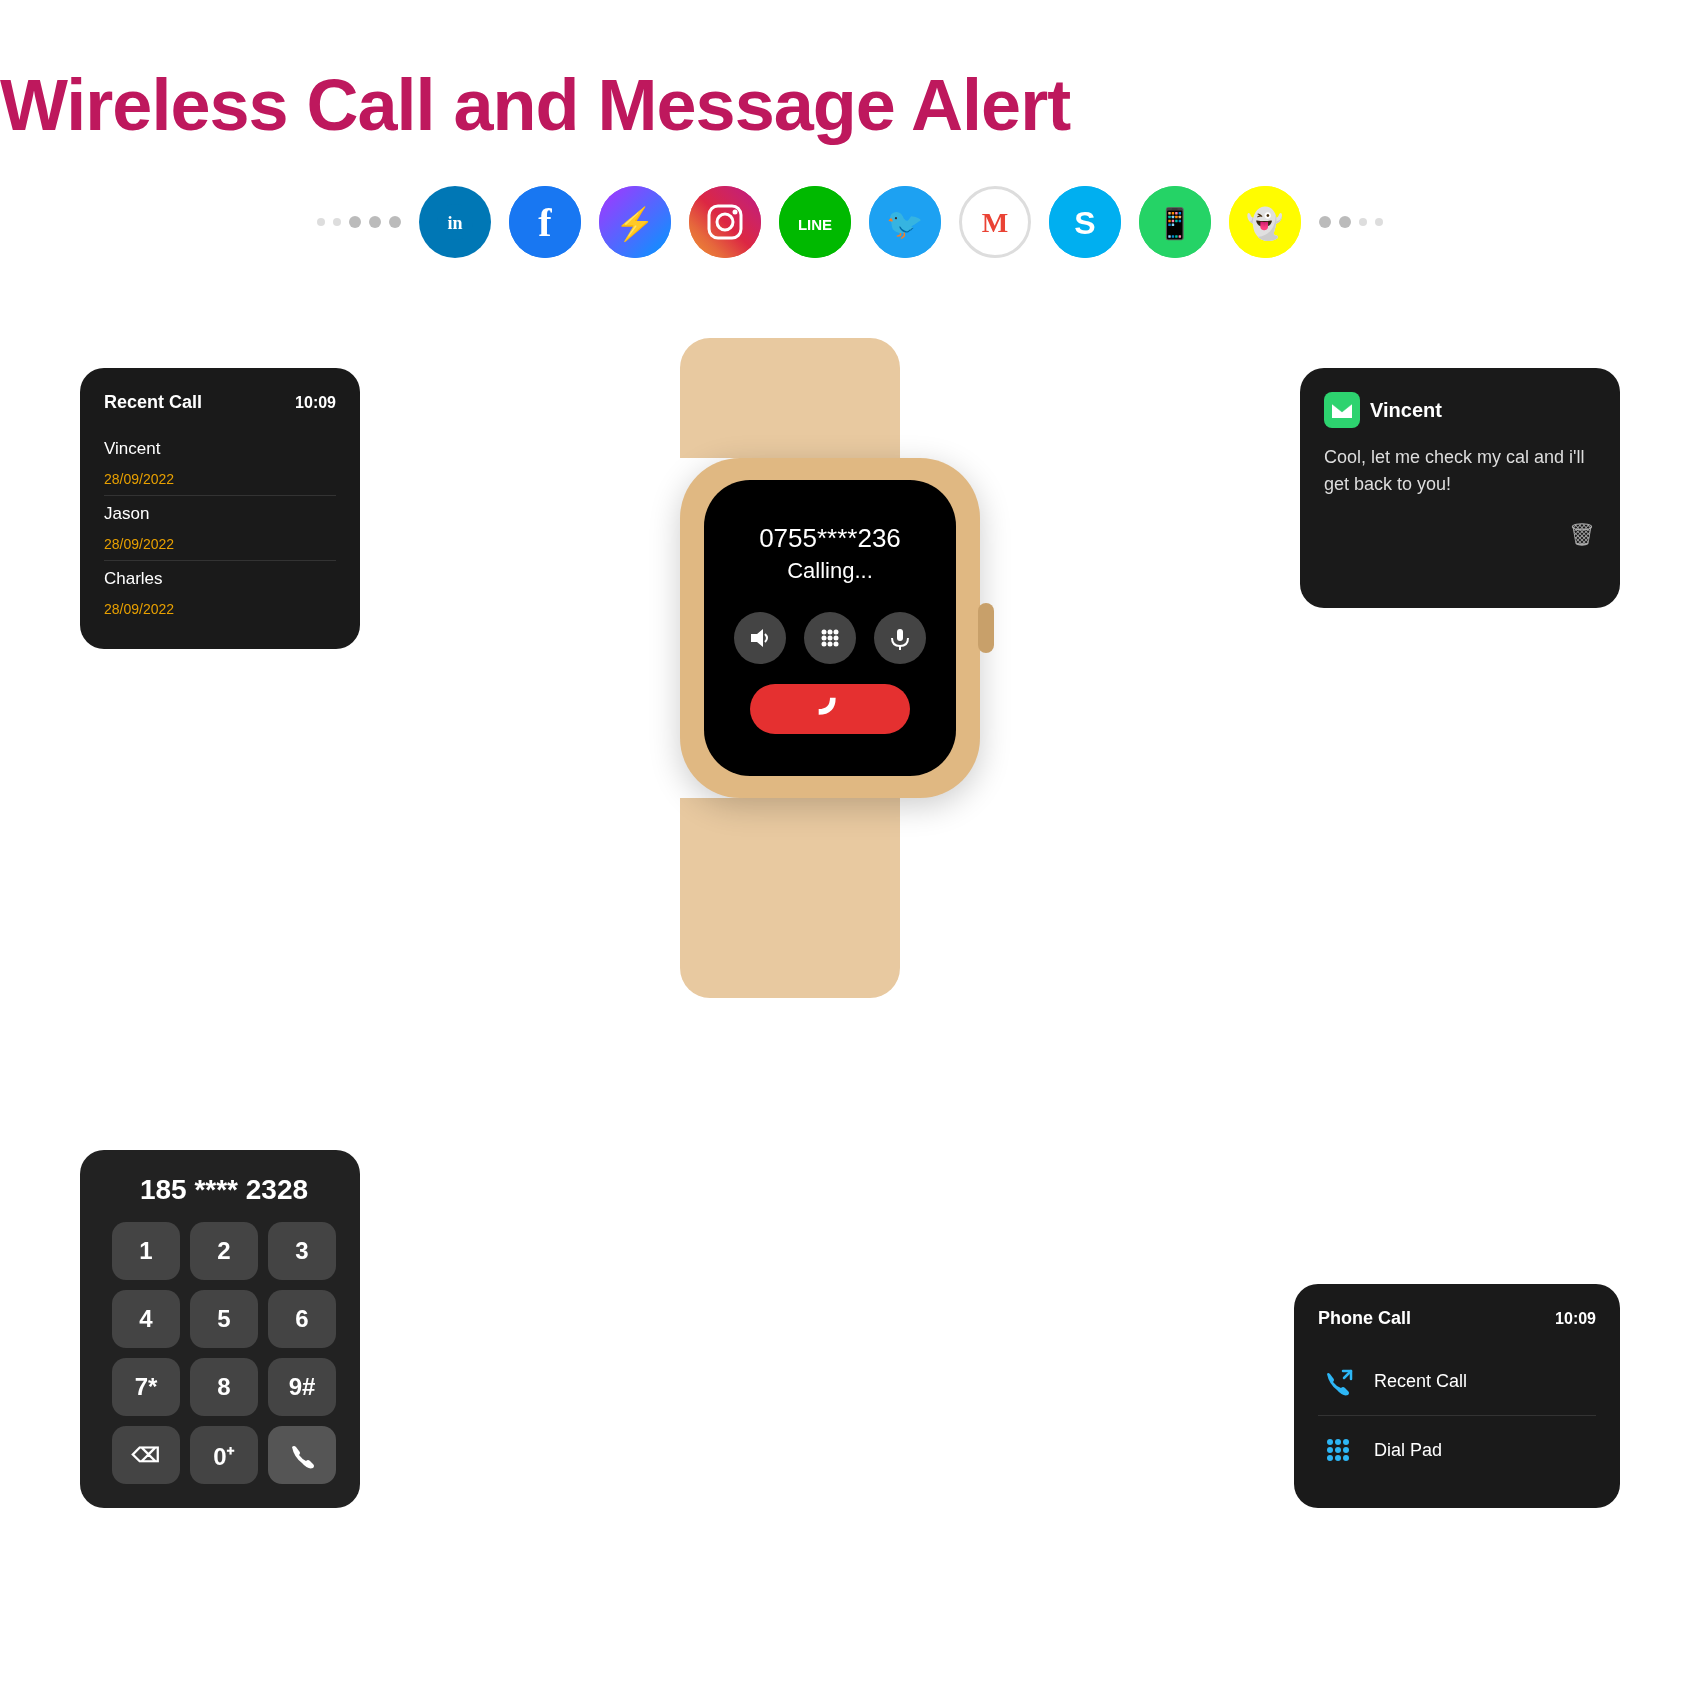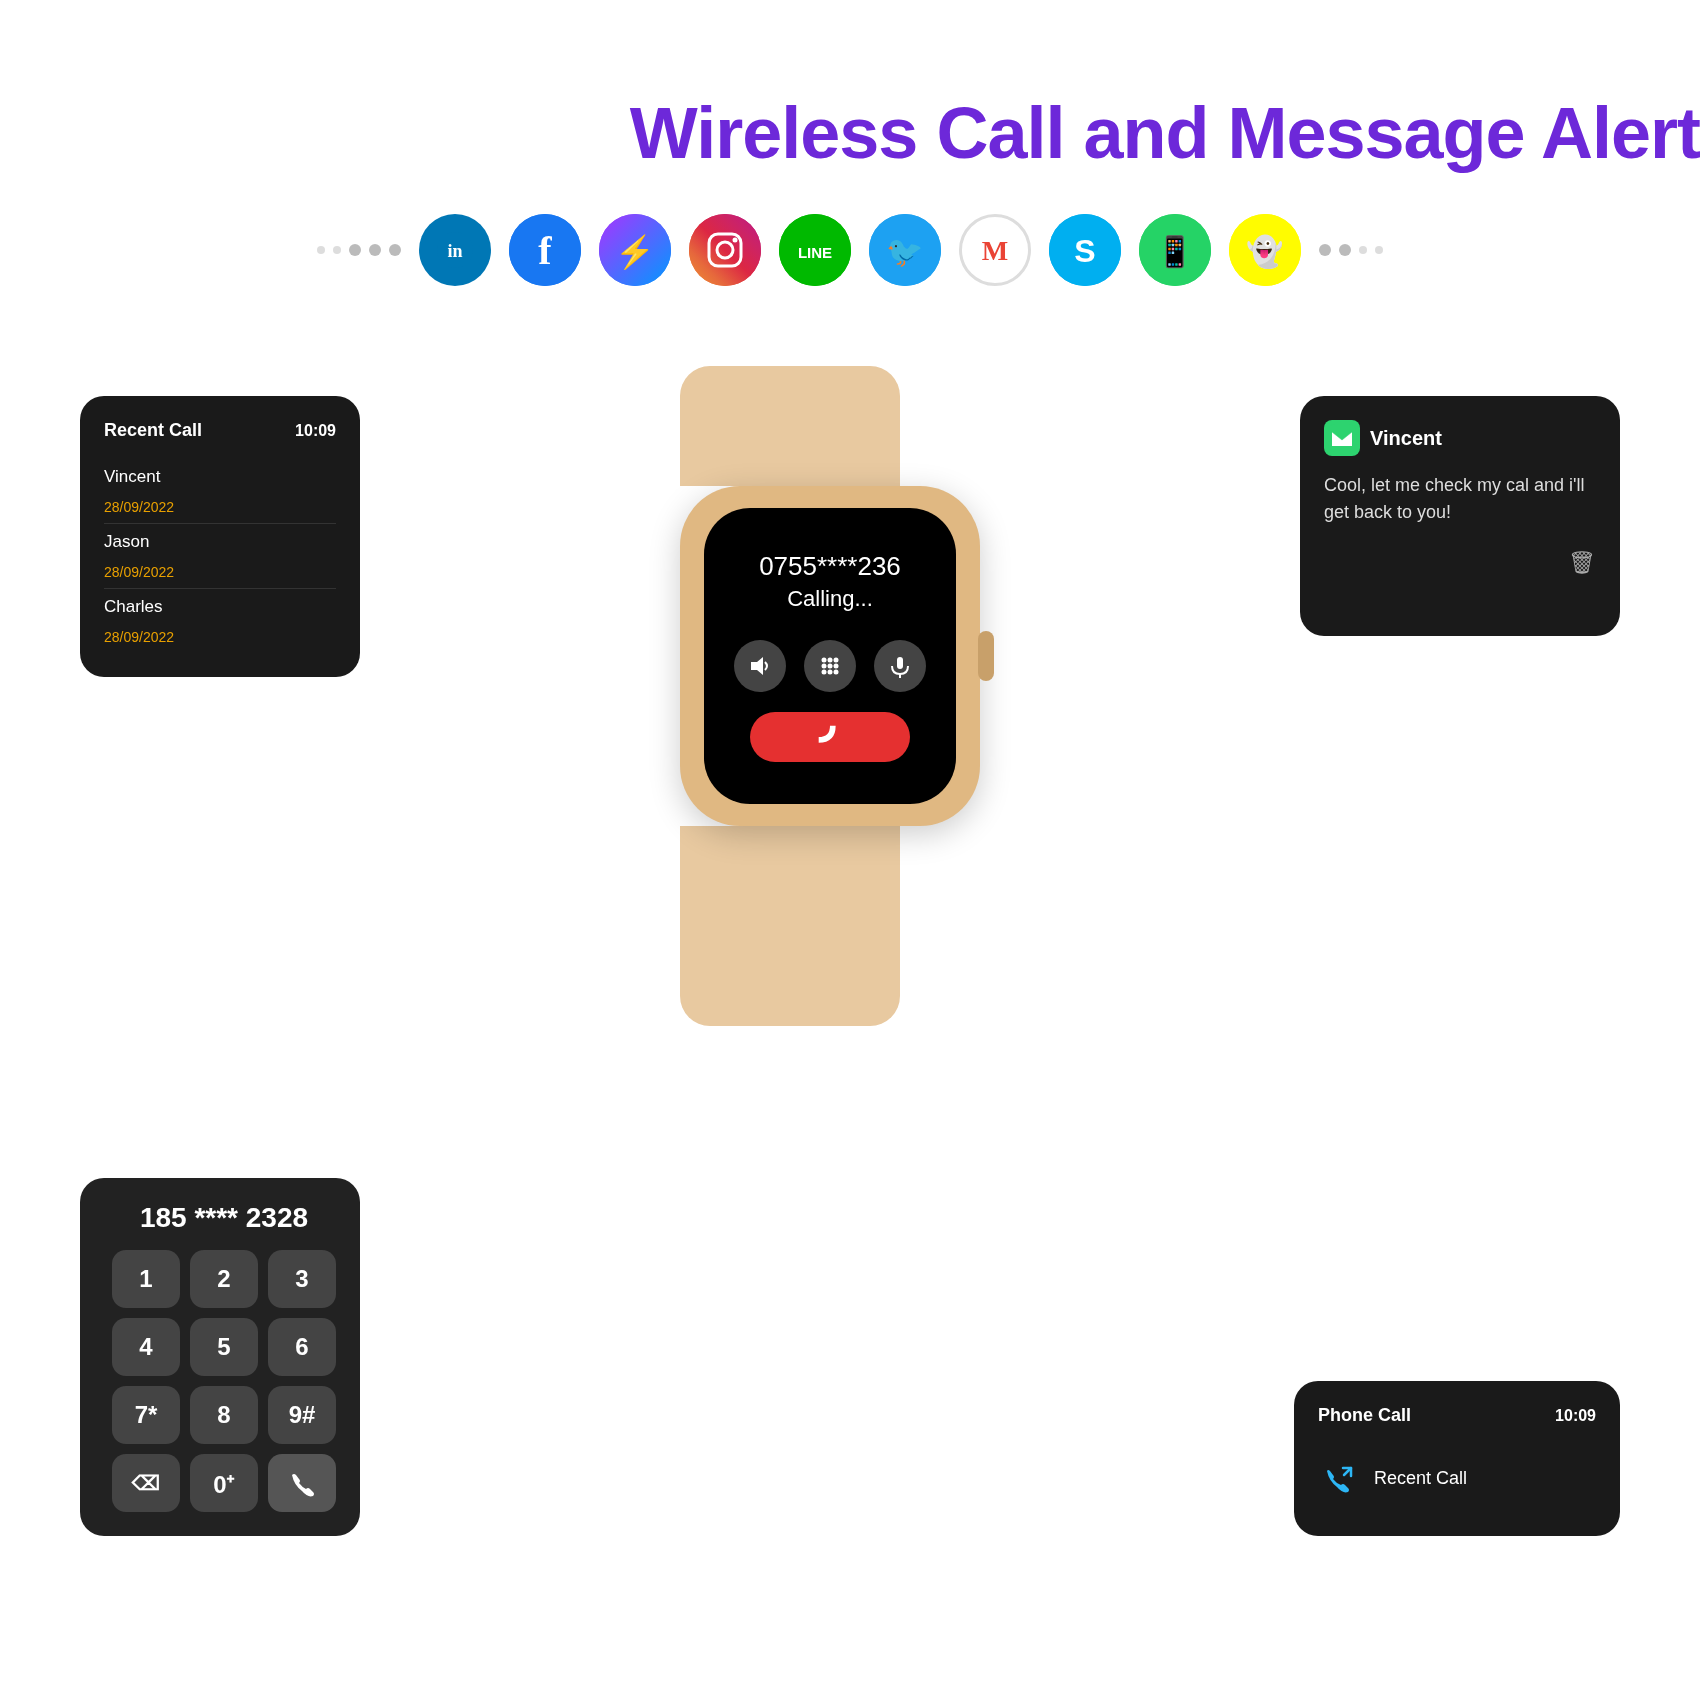--- a/index.html
+++ b/index.html
@@ -7,25 +7,25 @@
       width: 1700px;
       height: 1700px;
       background: #ffffff;
       font-family: -apple-system, BlinkMacSystemFont, 'Segoe UI', sans-serif;
       overflow: hidden;
       position: relative;
     }
 
     
     .page-title {
-      text-align: right;
+      text-align: left;
       font-size: 72px;
       font-weight: 700;
-      color: #6d28d9;
-      padding-top: 92px;
+      color: #be185d;
+      padding-top: 64px;
       letter-spacing: -1px;
     }
 
     
     .social-row {
       display: flex;
       align-items: center;
       justify-content: center;
       gap: 18px;
       margin-top: 40px;
@@ -551,16 +551,32 @@
       <div class="menu-icon-box">
         <svg width="30" height="30" viewBox="0 0 30 30">
           <path d="M4,8 Q5,6 7,8 L10,12 Q12,14 10,16 Q13,20 18,22 Q20,20 22,22 L25,25 Q27,27 25,29 Q20,31 14,24 Q6,18 4,8 Z" fill="#2db6f5"></path>
           <path d="M20,5 L28,5 M28,5 L28,13" stroke="#2db6f5" stroke-width="2.5" fill="none" stroke-linecap="round"></path>
           <path d="M28,5 L21,12" stroke="#2db6f5" stroke-width="2.5" fill="none" stroke-linecap="round"></path>
         </svg>
       </div>
       <span class="menu-label">Recent Call</span>
     </div>
 
+    <div class="menu-item">
+      <div class="menu-icon-box">
+        <svg width="30" height="30" viewBox="0 0 30 30">
+          <circle cx="7" cy="7" r="3" fill="#2db6f5"></circle>
+          <circle cx="15" cy="7" r="3" fill="#2db6f5"></circle>
+          <circle cx="23" cy="7" r="3" fill="#2db6f5"></circle>
+          <circle cx="7" cy="15" r="3" fill="#2db6f5"></circle>
+          <circle cx="15" cy="15" r="3" fill="#2db6f5"></circle>
+          <circle cx="23" cy="15" r="3" fill="#2db6f5"></circle>
+          <circle cx="7" cy="23" r="3" fill="#2db6f5"></circle>
+          <circle cx="15" cy="23" r="3" fill="#2db6f5"></circle>
+          <circle cx="23" cy="23" r="3" fill="#2db6f5"></circle>
+        </svg>
+      </div>
+      <span class="menu-label">Dial Pad</span>
+    </div>
 
   </div>
 
 </div>
 
 </body></html>

